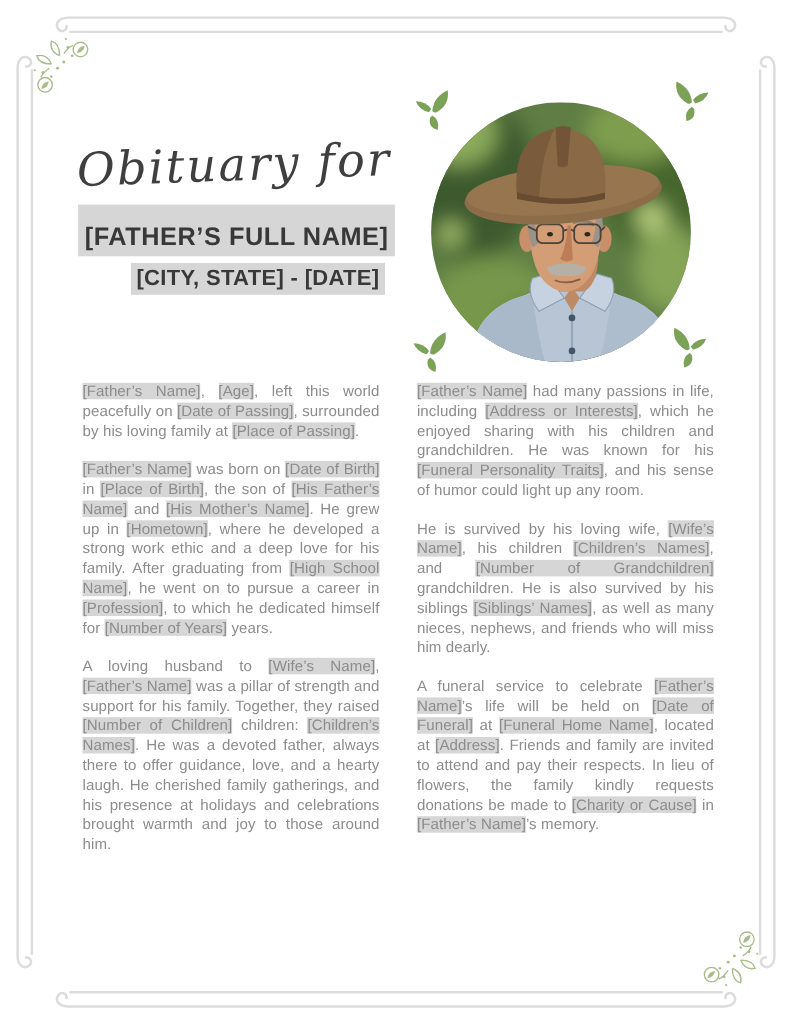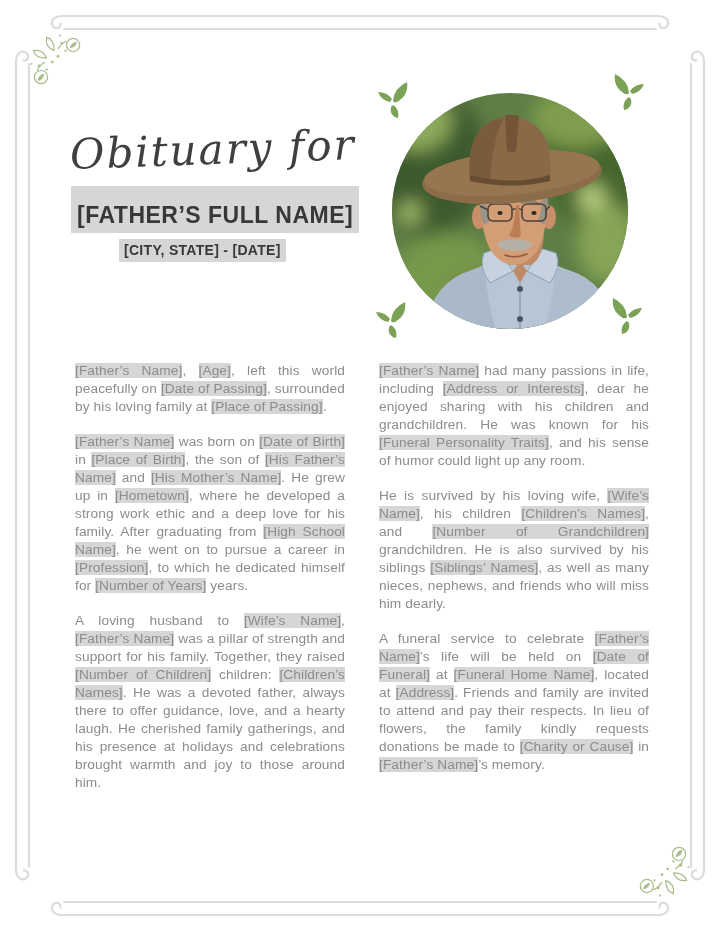--- a/index.html
+++ b/index.html
@@ -25,27 +25,27 @@
     position:absolute;left:70px;top:130px;
     font-family:"DejaVu Serif",serif;font-style:italic;font-weight:400;
     font-size:42px;color:#3f3f3f;letter-spacing:2px;
     transform:rotate(-2deg);transform-origin:left center;white-space:nowrap;
   }
   .name-heading{position:absolute;left:71px;top:204px;margin:0;font-size:23px;line-height:1;}
   .name-heading span{
     background:var(--hl);color:var(--heading-text);font-weight:bold;
     letter-spacing:0.5px;padding:16px 6px 5px;white-space:nowrap;
   }
-  .sub-heading{position:absolute;left:71px;top:243px;margin:0;font-size:14px;line-height:1;padding-left:48px;}
+  .sub-heading{position:absolute;left:71px;top:243px;margin:0;font-size:20px;line-height:1;padding-left:48px;}
   .sub-heading span{
     background:var(--hl);color:var(--heading-text);font-weight:bold;
     letter-spacing:0.3px;padding:3px 5px 4px;white-space:nowrap;
   }
   .photo-wrap{position:absolute;left:392px;top:93px;width:236px;height:236px;border-radius:50%;}
-  .columns{position:absolute;left:75px;top:362px;width:574px;display:flex;gap:34px;}
+  .columns{position:absolute;left:75px;top:347px;width:574px;display:flex;gap:34px;}
   .col{width:270px;color:var(--body-text);font-size:13.7px;line-height:18px;
        text-align:justify;letter-spacing:0.1px;}
   .col p{margin:0 0 17px 0;}
   .col p:last-child{margin-bottom:0;}
   .hl{background:var(--hl);}
 </style>
 </head>
 <body>
 
 <div class="page">
@@ -211,19 +211,19 @@
     </svg>
   </div>
 
   <div class="columns">
     <div class="col">
         <p><span class="hl">[Father’s Name]</span><span>, </span><span class="hl">[Age]</span><span>, left this world peacefully on </span><span class="hl">[Date of Passing]</span><span>, surrounded by his loving family at </span><span class="hl">[Place of Passing]</span><span>.</span></p>
         <p><span class="hl">[Father’s Name]</span><span> was born on </span><span class="hl">[Date of Birth]</span><span> in </span><span class="hl">[Place of Birth]</span><span>, the son of </span><span class="hl">[His Father’s Name]</span><span> and </span><span class="hl">[His Mother’s Name]</span><span>. He grew up in </span><span class="hl">[Hometown]</span><span>, where he developed a strong work ethic and a deep love for his family. After graduating from </span><span class="hl">[High School Name]</span><span>, he went on to pursue a career in </span><span class="hl">[Profession]</span><span>, to which he dedicated himself for </span><span class="hl">[Number of Years]</span><span> years.</span></p>
         <p><span>A loving husband to </span><span class="hl">[Wife’s Name]</span><span>, </span><span class="hl">[Father’s Name]</span><span> was a pillar of strength and support for his family. Together, they raised </span><span class="hl">[Number of Children]</span><span> children: </span><span class="hl">[Children’s Names]</span><span>. He was a devoted father, always there to offer guidance, love, and a hearty laugh. He cherished family gatherings, and his presence at holidays and celebrations brought warmth and joy to those around him.</span></p>
       </div>
     <div class="col">
-        <p><span class="hl">[Father’s Name]</span><span> had many passions in life, including </span><span class="hl">[Address or Interests]</span><span>, dear he enjoyed sharing with his children and grandchildren. He was known for his </span><span class="hl">[Funeral Personality Traits]</span><span>, and his sense of humor could light up any room.</span></p>
+        <p><span class="hl">[Father’s Name]</span><span> had many passions in life, including </span><span class="hl">[Address or Interests]</span><span>, which he enjoyed sharing with his children and grandchildren. He was known for his </span><span class="hl">[Funeral Personality Traits]</span><span>, and his sense of humor could light up any room.</span></p>
         <p><span>He is survived by his loving wife, </span><span class="hl">[Wife’s Name]</span><span>, his children </span><span class="hl">[Children’s Names]</span><span>, and </span><span class="hl">[Number of Grandchildren]</span><span> grandchildren. He is also survived by his siblings </span><span class="hl">[Siblings’ Names]</span><span>, as well as many nieces, nephews, and friends who will miss him dearly.</span></p>
         <p><span>A funeral service to celebrate </span><span class="hl">[Father’s Name]</span><span>’s life will be held on </span><span class="hl">[Date of Funeral]</span><span> at </span><span class="hl">[Funeral Home Name]</span><span>, located at </span><span class="hl">[Address]</span><span>. Friends and family are invited to attend and pay their respects. In lieu of flowers, the family kindly requests donations be made to </span><span class="hl">[Charity or Cause]</span><span> in </span><span class="hl">[Father’s Name]</span><span>’s memory.</span></p>
       </div>
   </div>
 
 </div>
 
 </body></html>

